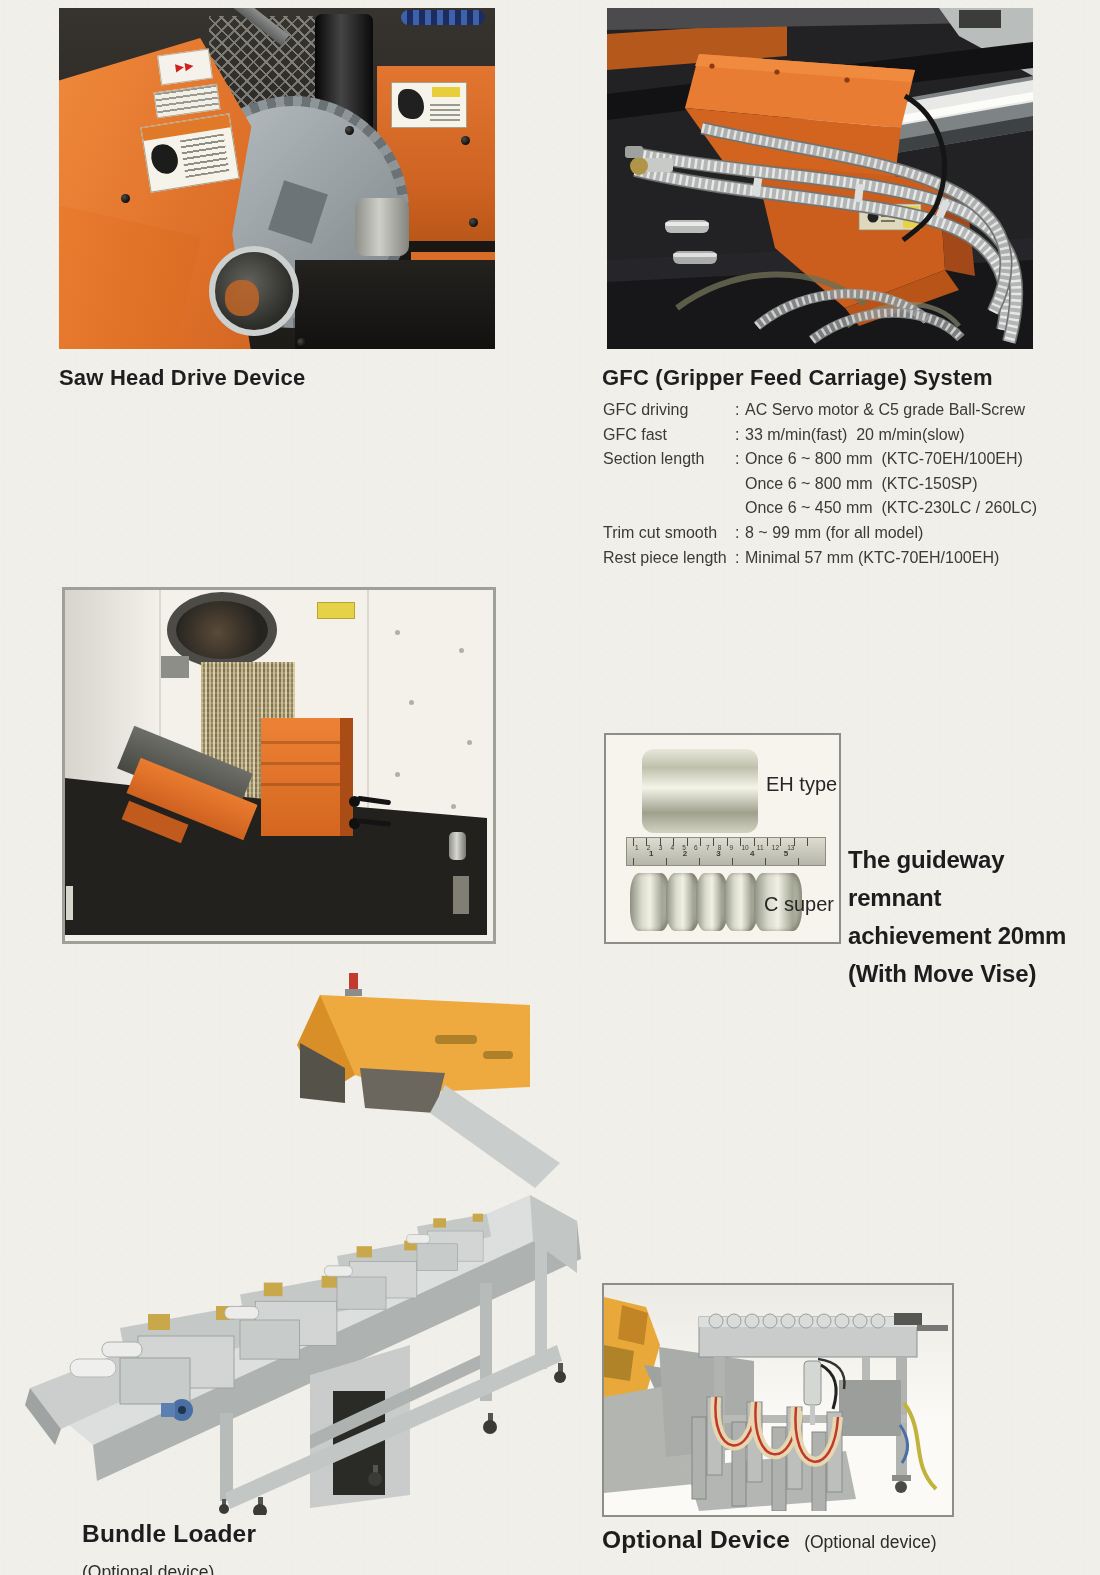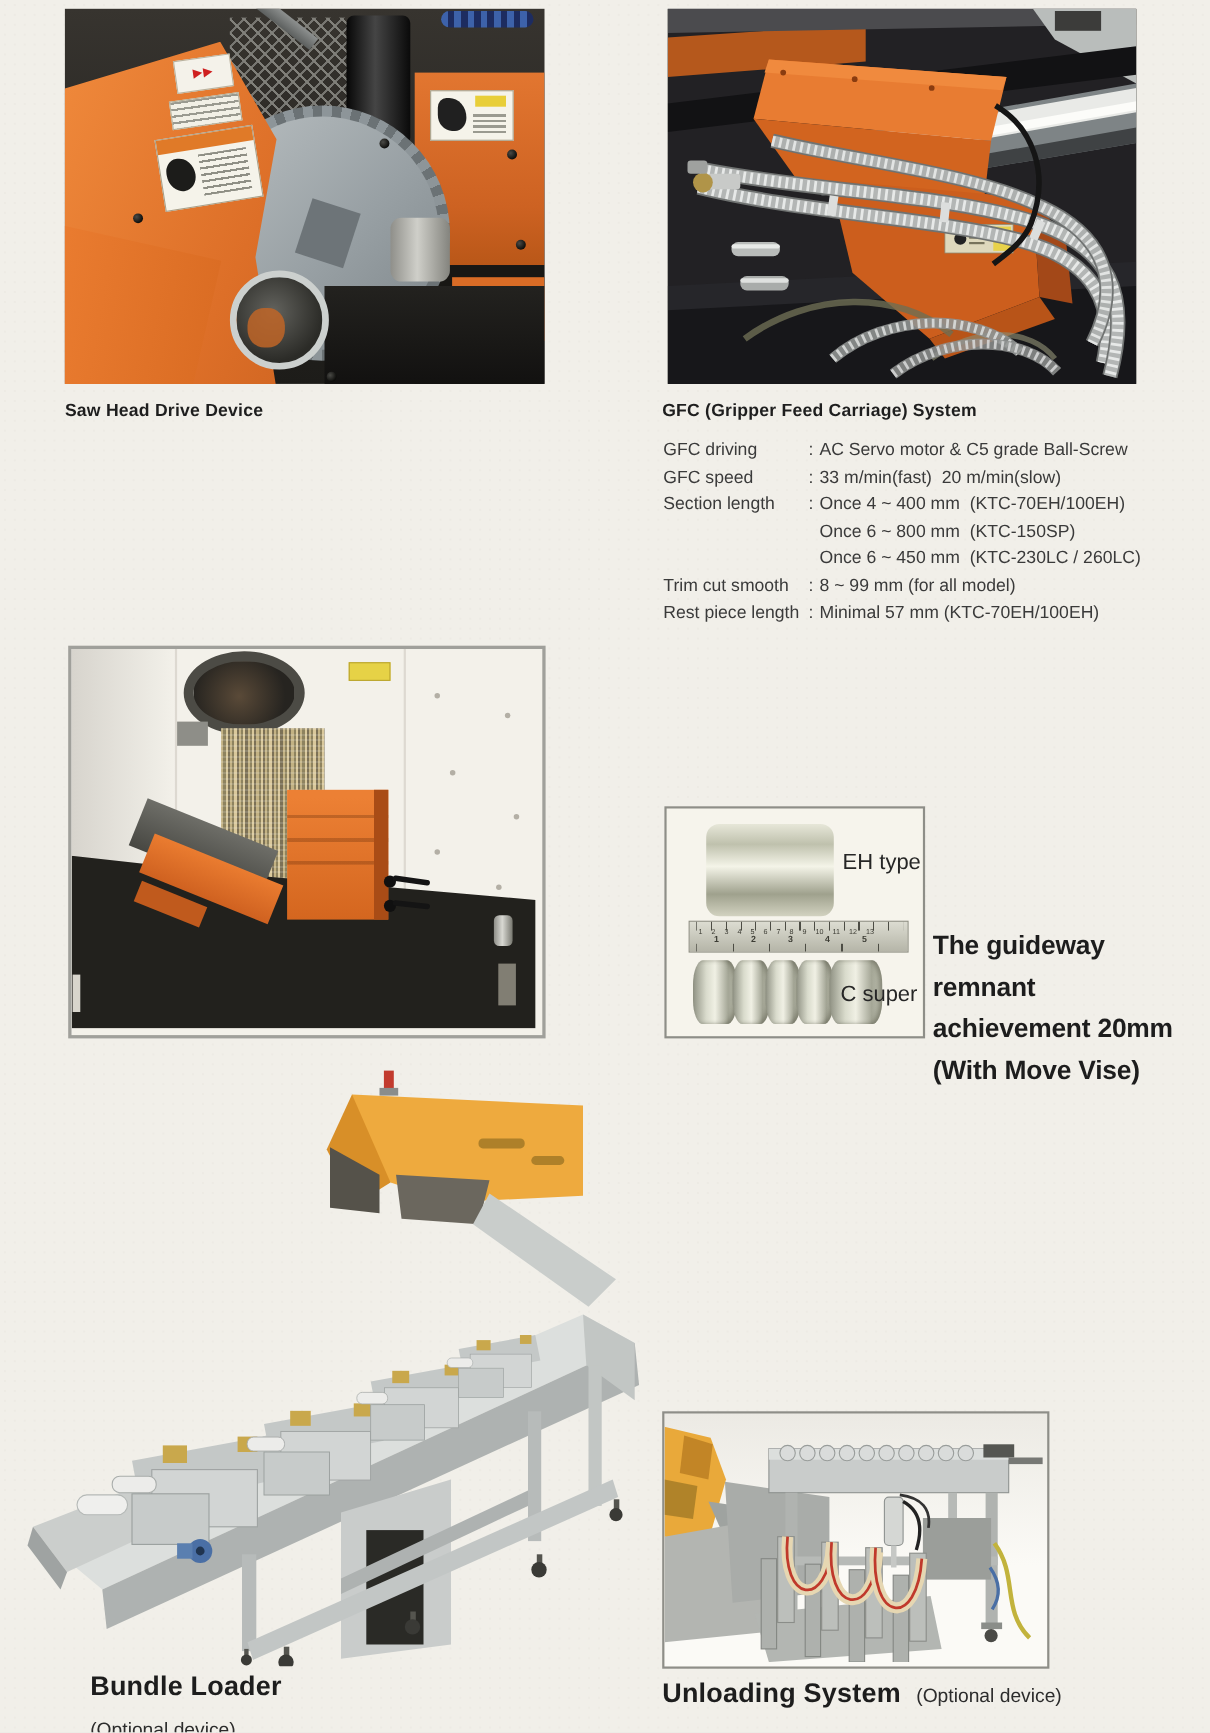--- a/index.html
+++ b/index.html
@@ -4,21 +4,21 @@
 <style>
   html,body{margin:0;padding:0;}
   body{font-family:"Liberation Sans", sans-serif; background:#e8e6e0;}
   .page{position:relative;width:1100px;height:1575px;background:#f1efe9;overflow:hidden;
         background-image:radial-gradient(rgba(120,110,90,.035) 1px, transparent 1px);
         background-size:9px 9px;}
   .abs{position:absolute;}
   .photo{position:absolute;overflow:hidden;}
 
   
-  .sec-title{position:absolute;font-size:16px;font-weight:bold;color:#1e1e1e;letter-spacing:.2px;}
+  .sec-title{position:absolute;font-size:22px;font-weight:bold;color:#1e1e1e;letter-spacing:.2px;}
   .body-line{font-size:16.5px;color:#3a3a3a;line-height:26px;}
   #saw-body{left:59px;top:398px;width:470px;position:absolute;}
   .spec{position:absolute;left:603px;top:401px;width:460px;}
   .spec-row{display:flex;height:24.6px;font-size:16px;color:#3a3a3a;}
   .spec-label{width:132px;flex:0 0 132px;}
   .spec-colon{width:10px;flex:0 0 10px;}
   .spec-value{white-space:pre;}
   .remnant{position:absolute;left:848px;top:841px;width:250px;font-size:24px;font-weight:bold;
            color:#1d1d1d;line-height:38px;letter-spacing:-.2px;}
   .caption{position:absolute;display:flex;align-items:baseline;gap:14px;color:#1d1d1d;}
@@ -244,28 +244,28 @@
   <div class="sec-title" style="left:59px;top:365px;">Saw Head Drive Device</div>
 
   <div class="sec-title" style="left:602px;top:365px;">GFC (Gripper Feed Carriage) System</div>
   <div class="spec">
     <div class="spec-row">
       <span class="spec-label">GFC driving</span>
         <span class="spec-colon">:</span>
         <span class="spec-value">AC Servo motor &amp; C5 grade Ball-Screw</span>
     </div>
     <div class="spec-row">
-      <span class="spec-label">GFC speed</span>
+      <span class="spec-label">GFC fast</span>
         <span class="spec-colon">:</span>
         <span class="spec-value">33 m/min(fast)  20 m/min(slow)</span>
     </div>
     <div class="spec-row">
       <span class="spec-label">Section length</span>
         <span class="spec-colon">:</span>
-        <span class="spec-value">Once 4 ~ 400 mm  (KTC-70EH/100EH)</span>
+        <span class="spec-value">Once 6 ~ 800 mm  (KTC-70EH/100EH)</span>
     </div>
     <div class="spec-row">
       <span class="spec-label"></span>
         <span class="spec-colon"></span>
         <span class="spec-value">Once 6 ~ 800 mm  (KTC-150SP)</span>
     </div>
     <div class="spec-row">
       <span class="spec-label"></span>
         <span class="spec-colon"></span>
         <span class="spec-value">Once 6 ~ 450 mm  (KTC-230LC / 260LC)</span>
@@ -479,17 +479,17 @@
       <path d="M 300,118 C 322,148 306,178 332,204" fill="none" stroke="#c2b33c" stroke-width="4"></path>
       <path d="M 296,140 q 14,20 2,38" fill="none" stroke="#4a6fa5" stroke-width="3"></path>
     </svg>
   </div>
 
   <div class="caption" style="left:82px;top:1520px;flex-direction:column;">
     <span class="cap-title">Bundle Loader</span>
     <span class="cap-note">(Optional device)</span>
   </div>
   <div class="caption" style="left:602px;top:1526px;">
-    <span class="cap-title">Unloading System</span>
+    <span class="cap-title">Optional Device</span>
     <span class="cap-note">(Optional device)</span>
   </div>
 
 </div>
 
 </body></html>

